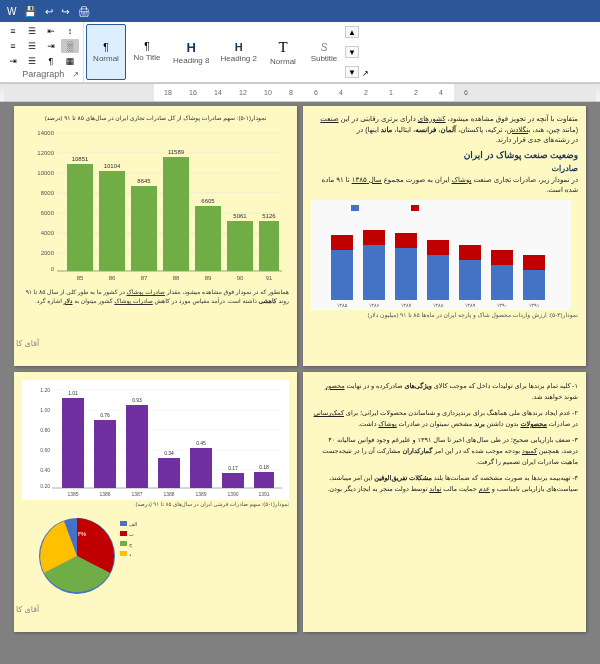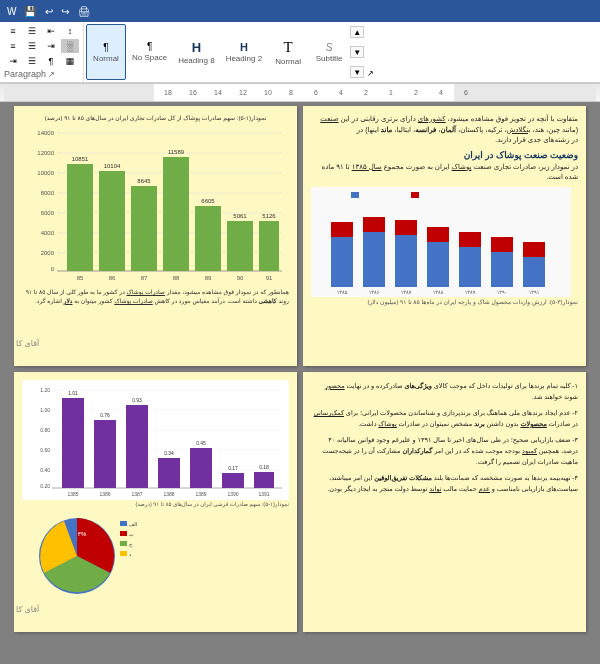--- a/index.html
+++ b/index.html
@@ -55,23 +55,23 @@
       gap: 1px;
       flex: 1;
     }
 
     .ribbon-section-label {
       font-size: 9px;
       color: #666;
       padding: 1px 0;
       display: flex;
       align-items: center;
-      gap: 2px;
+      gap: 8px;
       width: 100%;
-      justify-content: flex-start;
+      justify-content: flex-end;
     }
 
     .ribbon-small-btns {
       display: flex;
       flex-direction: column;
       gap: 1px;
     }
 
     .ribbon-small-btn {
       display: flex;
@@ -322,21 +322,21 @@
 
     <div class="styles-section">
 
       <div class="style-box active">
         <span class="style-normal-text">¶</span>
         <span class="style-label">Normal</span>
       </div>
 
       <div class="style-box">
         <span class="style-nospace-text">¶</span>
-        <span class="style-label">No Space</span>
+        <span class="style-label">No Title</span>
       </div>
 
       <div class="style-box">
         <span class="style-h1-text">H</span>
         <span class="style-label">Heading 8</span>
       </div>
 
       <div class="style-box">
         <span class="style-h2-text">H</span>
         <span class="style-label">Heading 2</span>
@@ -457,20 +457,21 @@
       </div>
 
       <div class="page page-right">
         <div class="rtl-text">
           متفاوت با آنچه در تجویز فوق مشاهده میشود، <span class="underline">کشورهای</span> دارای برتری رقابتی در این <span class="underline">صنعت</span> (مانند چین، هند، <span class="underline">بنگلادش</span>، ترکیه، پاکستان، <span class="bold">آلمان</span>، <span class="bold">فرانسه</span>، ایتالیا، <span class="bold">ماند</span> اینها) در
         </div>
         <div class="rtl-text">
           در رشته‌های جدی قرار دارند.
         </div>
         <div class="rtl-heading">وضعیت صنعت پوشاک در ایران</div>
+        <div class="rtl-heading" style="font-size:8px;">صادرات</div>
         <div class="rtl-text">
           در نمودار زیر، صادرات تجاری صنعت <span class="underline">پوشاک</span> ایران به صورت مجموع <span class="underline">سال ۱۳۸۵</span> تا ۹۱ ماده شده است.
         </div>
         
         <svg width="260" height="110" style="margin-top:4px;">
 
           <rect x="0" y="0" width="260" height="110" fill="#f9f9f9"></rect>
 
           <rect x="20" y="50" width="22" height="50" fill="#4472c4"></rect>
           <rect x="20" y="35" width="22" height="15" fill="#c00000"></rect>

